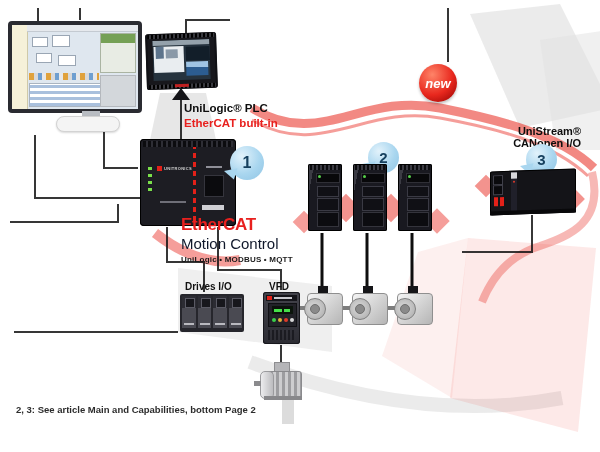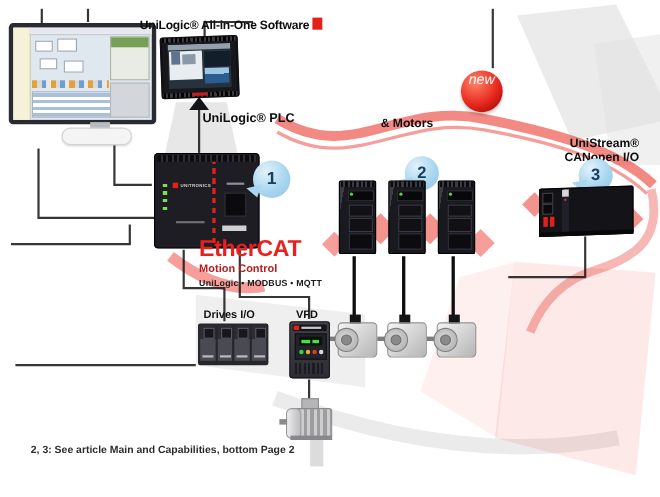--- a/index.html
+++ b/index.html
@@ -56,21 +56,21 @@
 
   
   .callout{width:31px;height:31px;border-radius:50%;background:radial-gradient(circle at 35% 30%,#e2f2fb,#a9d6ef 55%,#8fc4e4);
      display:flex;align-items:center;justify-content:center;color:#16405e;font-weight:bold;font-size:15px;}
   .callout:after{content:"";position:absolute;left:-6px;bottom:2px;width:0;height:0;
      border-top:7px solid transparent;border-bottom:5px solid transparent;border-right:12px solid #a9d6ef;transform:rotate(18deg);}
 
   
   .newbadge{left:419px;top:64px;width:38px;height:38px;border-radius:50%;
      background:radial-gradient(circle at 35% 28%,#ff8468,#e8281e 55%,#8f0000);
-     display:flex;align-items:flex-start;justify-content:center;color:#fff;font-weight:normal;font-style:italic;font-size:13px;
+     display:flex;align-items:center;justify-content:center;color:#fff;font-weight:bold;font-style:italic;font-size:13px;
      box-shadow:0 2px 3px rgba(0,0,0,.25);}
 
   
   .drive{width:34px;height:67px;background:linear-gradient(100deg,#3c3c44 0 6px,#191920 6px);border-radius:2px;box-shadow:inset 0 0 0 1px #000;}
   .drive div{position:absolute;}
   .drive-fins{left:2px;top:1px;right:2px;height:5px;background:repeating-linear-gradient(90deg,#0b0b0e 0 2px,#3a3a42 2px 4px);}
   .drive-disp{left:8px;top:9px;width:22px;height:8px;background:#08080a;border:1px solid #2f2f36;}
   .drive-dot{left:10px;top:11px;width:3px;height:3px;background:#56d14a;border-radius:50%;}
   .drive-p1{left:9px;top:22px;width:20px;height:9px;background:#101015;border:1px solid #3a3a44;}
   .drive-p2{left:9px;top:34px;width:20px;height:11px;background:#101015;border:1px solid #3a3a44;}
@@ -131,26 +131,26 @@
   .t-title{left:127px;top:16px;font-size:11px;letter-spacing:-.2px;color:#0d0d0d;}
   .t-redsq{display:inline-block;width:9px;height:11px;background:#e32119;vertical-align:-1px;margin-left:3px;}
   .t-plc1{left:184px;top:102px;font-size:11.5px;color:#0d0d0d;}
   .t-plc2{left:184px;top:117px;font-size:11.5px;color:#e8201e;}
   .t-drv{left:305px;top:105px;width:130px;text-align:center;}
   .t-drv .l1{font-size:13px;color:#0d0d0d;font-weight:bold;}
   .t-drv .l2{font-size:11px;color:#0d0d0d;font-weight:bold;margin-top:1px;}
   .t-rack{left:491px;top:125px;width:90px;text-align:center;}
   .t-rack .l1,.t-rack .l2{font-size:11px;color:#0d0d0d;font-weight:bold;text-align:right;}
   .t-center{left:181px;top:215px;}
-  .t-center .r1{font-size:21px;color:#e8201e;font-weight:bold;letter-spacing:-.3px;}
-  .t-center .r2{font-size:10px;color:#b91c1c;font-weight:bold;margin-top:0px;}
+  .t-center .r1{font-size:17px;color:#e8201e;font-weight:bold;letter-spacing:-.3px;}
+  .t-center .r2{font-size:15px;color:#0f172a;font-weight:normal;margin-top:0px;}
   .t-center .cap{font-size:8px;color:#1a1a1a;font-weight:bold;margin-top:3px;letter-spacing:.2px;}
   .t-lio{left:185px;top:281px;font-size:10px;}
   .t-vfd{left:269px;top:281px;font-size:10px;}
-  .t-foot{left:28px;top:404px;font-size:9.5px;color:#2c2c2c;}
+  .t-foot{left:16px;top:404px;font-size:9.5px;color:#2c2c2c;}
 </style>
 </head>
 <body>
 
 <div id="canvas">
 
   <svg class="abs" width="600" height="452" style="left:0;top:0;">
 
     <polygon points="470,14 560,4 612,108 520,128" fill="#d2d2d2" opacity="0.45"></polygon>
     <polygon points="540,40 608,30 612,150 556,150" fill="#e2e2e2" opacity="0.5"></polygon>
@@ -229,42 +229,41 @@
       <div class="hmi-bar"></div>
       <div class="hmi-left"></div>
       <div class="hmi-m1"></div>
       <div class="hmi-m2"></div>
       <div class="hmi-dark"></div>
       <div class="hmi-chart"></div>
     </div>
     <div class="hmi-logo"></div>
   </div>
 
-  <div class="lbl t-title"><span>UniLogic® All-in-One Software</span><span class="t-redsq"></span></div>
 
   <div class="lbl t-plc1">UniLogic® PLC</div>
+  <div class="lbl t-plc2">EtherCAT built-in</div>
 
   <div class="abs plc">
     <div class="plc-top"></div>
     <div class="plc-led"></div>
     <div class="plc-logo-sq"></div>
     <div class="plc-logo-tx">UNITRONICS</div>
     <div class="plc-spec1"></div>
     <div class="plc-spec2"></div>
     <div class="plc-stripe"></div>
     <div class="plc-slot"></div>
     <div class="plc-rlabel"></div>
   </div>
 
   <div class="abs callout" style="left:230px;top:146px;width:34px;height:34px;font-size:16px;">
     <span>1</span>
   </div>
 
   <div class="abs t-drv">
-    <div class="l2">&amp; Motors</div>
   </div>
 
   <div class="abs newbadge">
     <span>new</span>
   </div>
 
   <div class="abs callout" style="left:368px;top:142px;">
     <span>2</span>
   </div>
 

